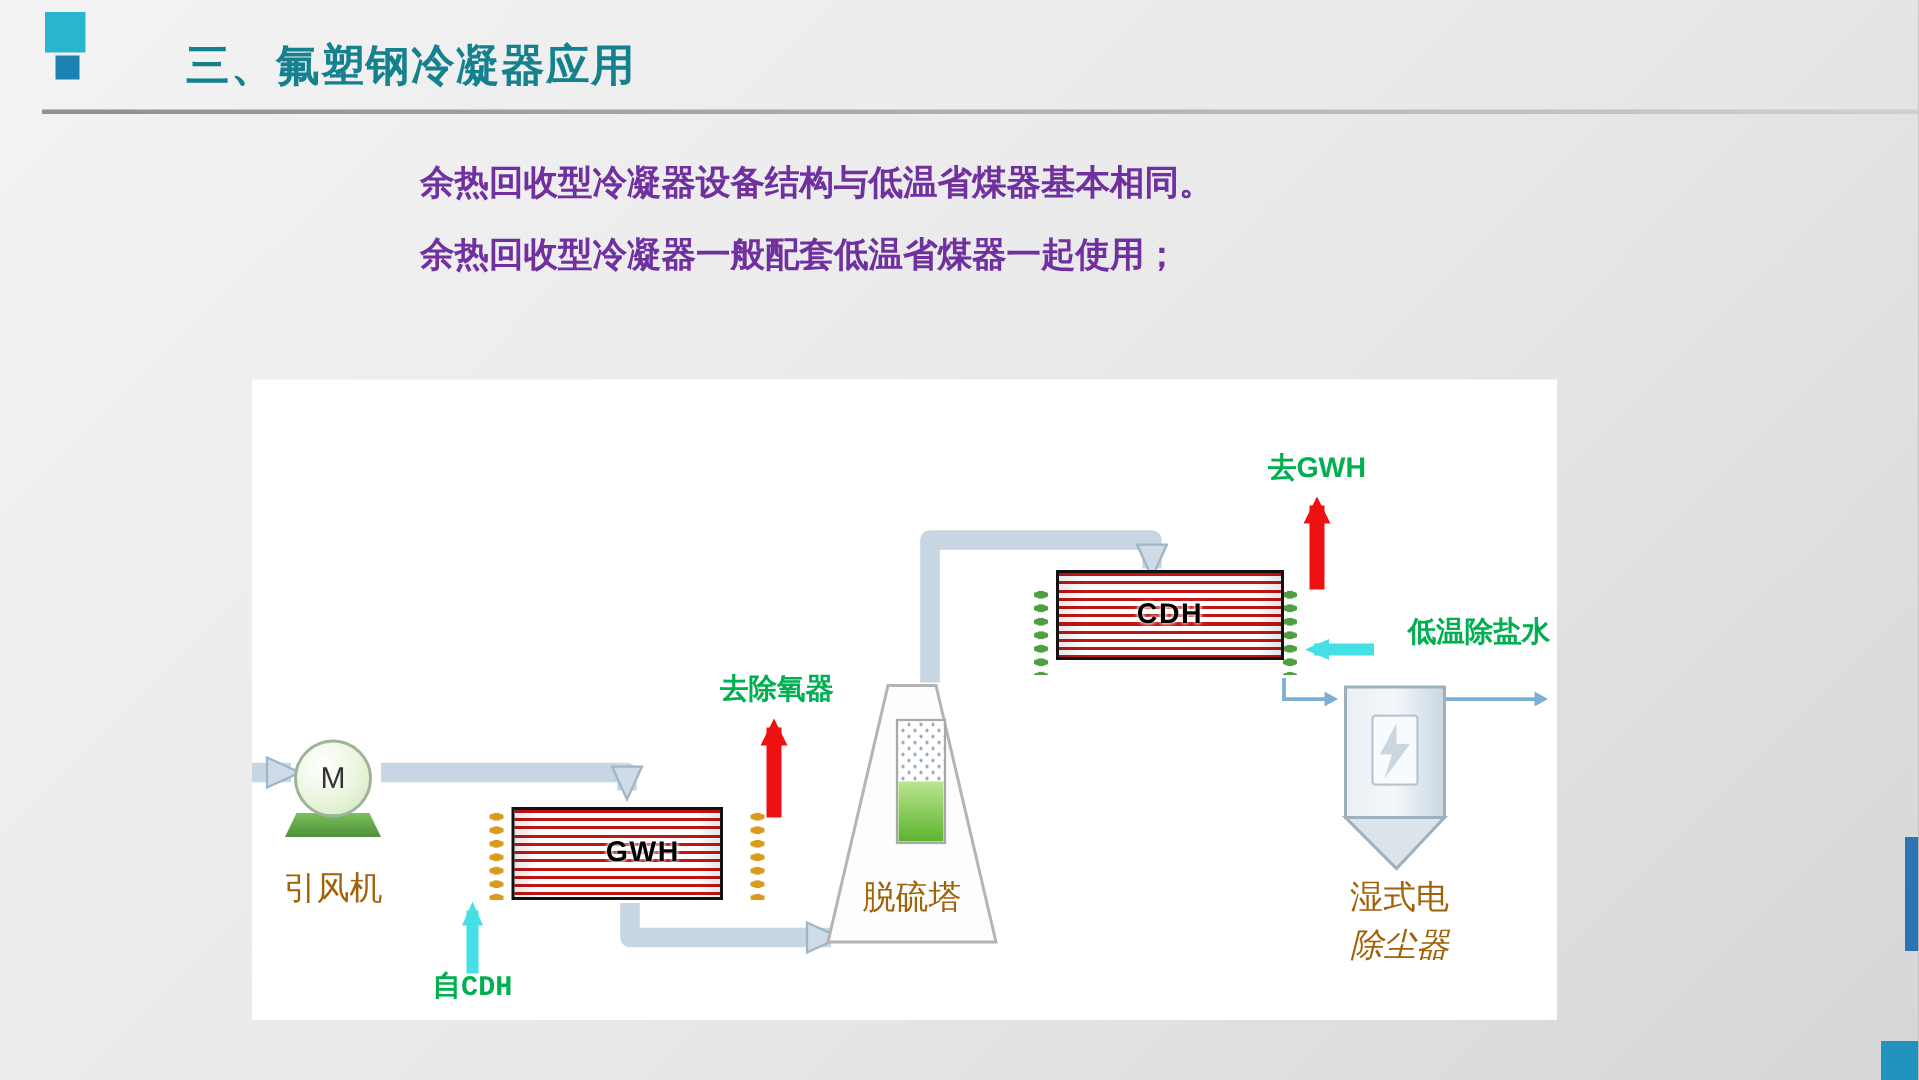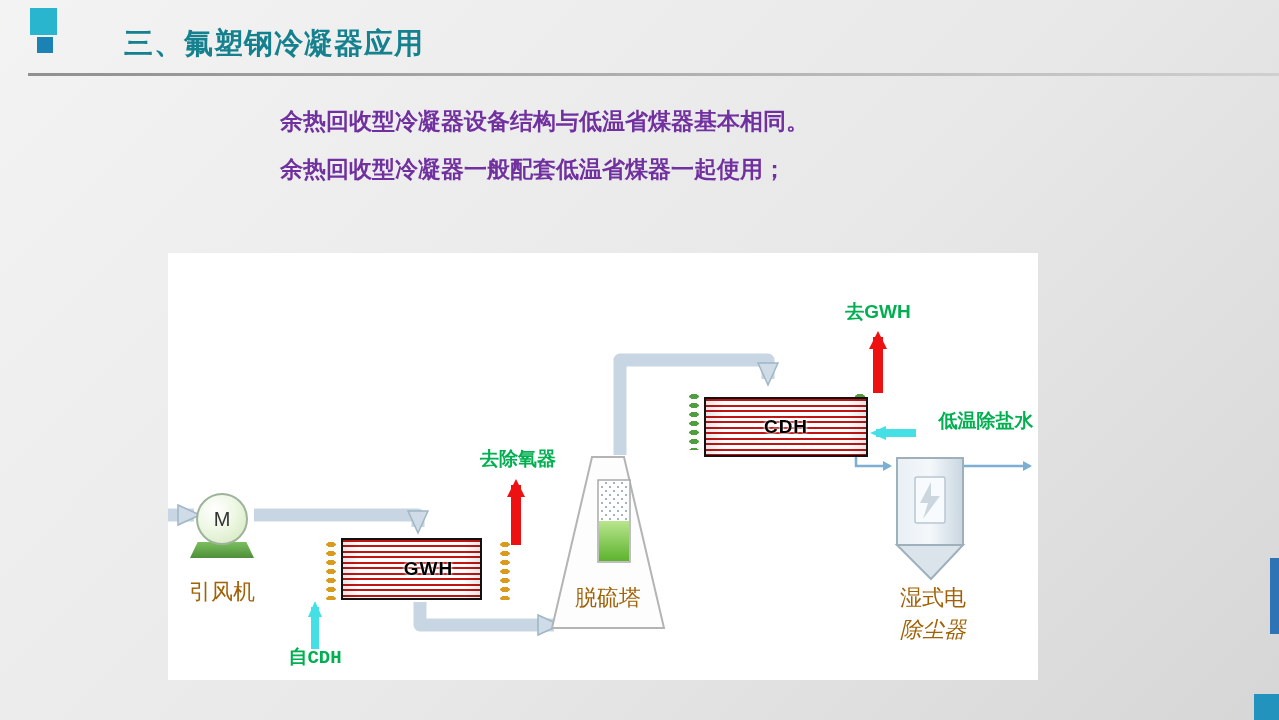--- a/index.html
+++ b/index.html
@@ -33,21 +33,21 @@
     background: linear-gradient(#7cbf5e,#4e8f3a); z-index:2; }
   
   .hx-box { position:absolute; border:2px solid #111; z-index:3;
     background:
       linear-gradient(90deg, rgba(0,0,0,0.10), rgba(255,255,255,0) 12%, rgba(255,255,255,0) 88%, rgba(0,0,0,0.10)),
       repeating-linear-gradient(180deg, #c31414 0px, #c31414 2px, #ffffff 2px, #ffffff 5.5px);
     display:flex; align-items:center; justify-content:center; }
   .hx-box span { font-size:19px; font-weight:600; letter-spacing:1px; color:#000;
     text-shadow:0 0 3px #fff, 0 0 3px #fff; }
   .gwh-box { left:173px; top:285px; width:141px; height:62px;padding-left:34px; }
-  .cdh-box { left:536px; top:144px; width:164px; height:60px; }
+  .cdh-box { left:536px; top:127px; width:152px; height:60px; }
   .coil { position:absolute; width:18px; z-index:2; border-radius:4px; background-repeat:repeat; }
   .coil-yellow { background-image: radial-gradient(ellipse 7px 3.5px at 50% 50%, #d89b1d 0 68%, rgba(216,155,29,0) 72%);
                  background-size:16px 9px; }
   .coil-green  { background-image: radial-gradient(ellipse 7px 3.5px at 50% 50%, #4f9e3f 0 68%, rgba(79,158,63,0) 72%);
                  background-size:16px 9px; }
   .gwh-coil-l { left:155px; top:287px; height:60px; }
   .gwh-coil-r { left:329px; top:287px; height:60px; }
   .cdh-coil-l { left:518px; top:139px; height:58px; }
   .cdh-coil-r { left:684px; top:139px; height:58px; }
   

